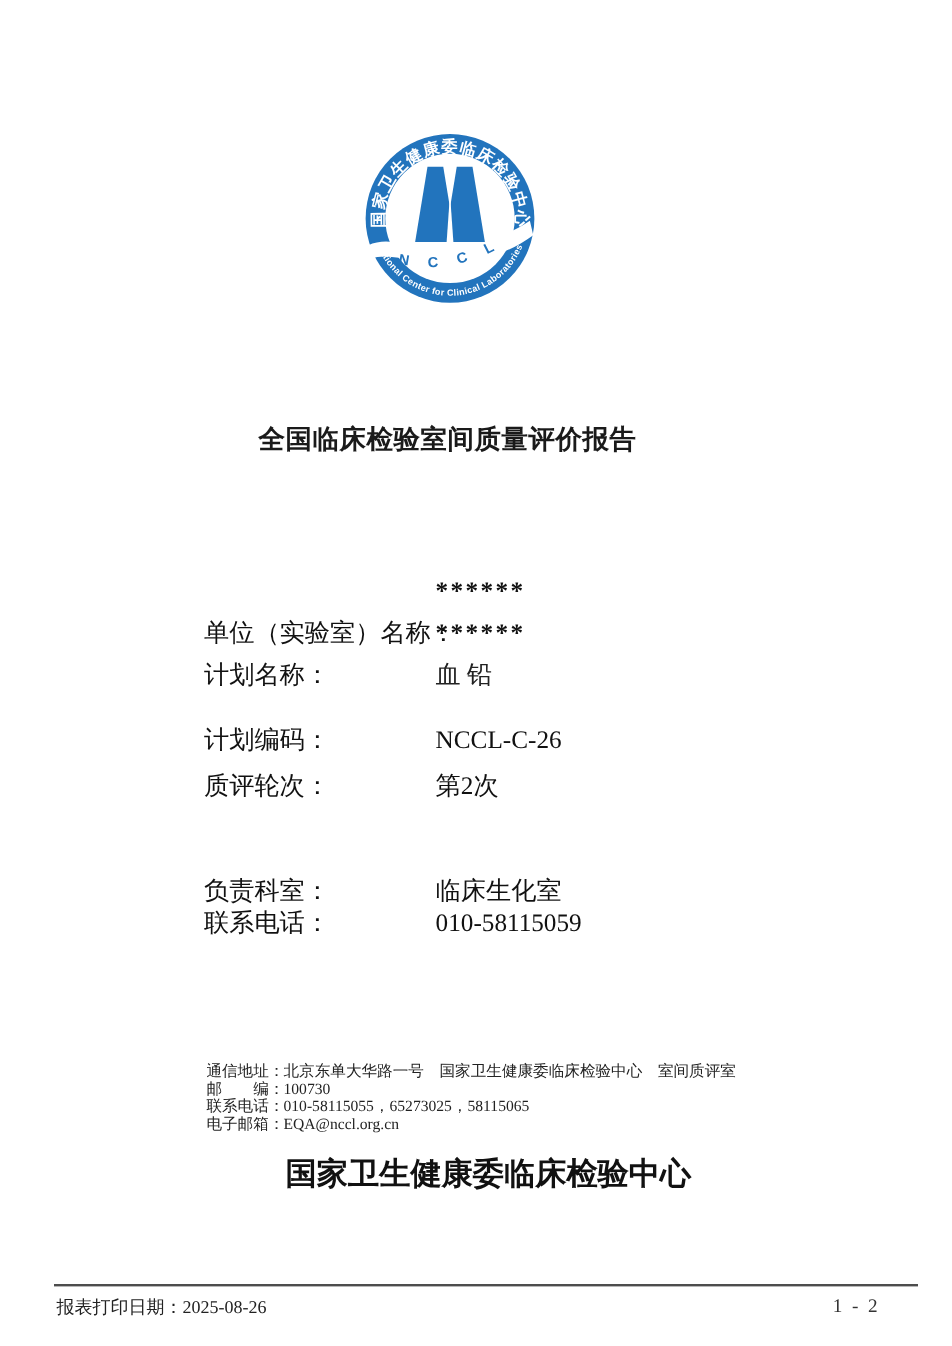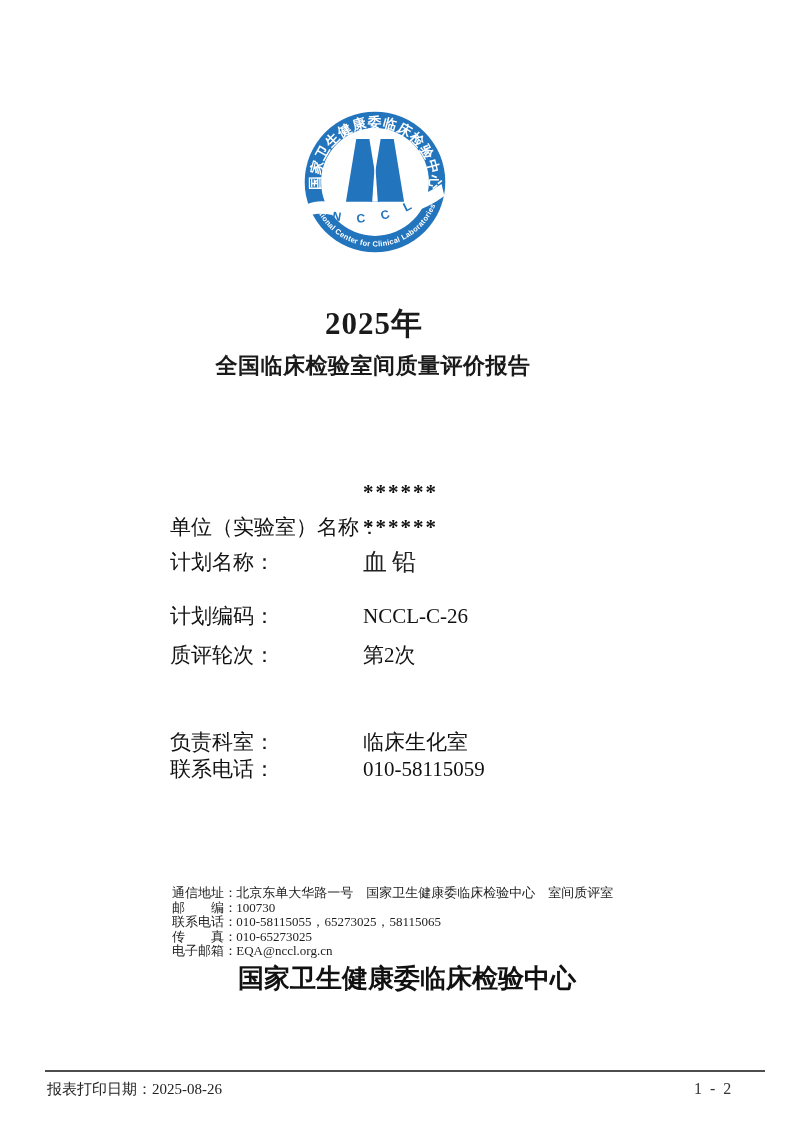--- a/index.html
+++ b/index.html
@@ -24,21 +24,21 @@
     font-family:"Liberation Sans","DejaVu Sans",sans-serif;
   }
 
   
   .form-row {
     position:absolute; left:170px; font-size:21px; line-height:28px;
     white-space:nowrap; color:#111;
   }
   .form-row .v { position:absolute; left:193px; top:0; white-space:nowrap; }
   .v-stars { font-weight:bold; letter-spacing:2px; }
-  .v-kai { font-size:24px; letter-spacing:5px; color:#222; }
+  .v-kai { font-size:21px; letter-spacing:5px; color:#222; }
 
   
   .contact {
     position:absolute; left:172px; top:886px; font-size:13px; line-height:14.5px; color:#222;
   }
   .contact-row { white-space:nowrap; }
   .contact-row .cl { display:inline-block; width:61px; }
 
   .org-title {
     position:absolute; left:407px; top:961px; transform:translateX(-50%);
@@ -72,21 +72,20 @@
       <textPath href="#arcTop" startOffset="50%" text-anchor="middle">国家卫生健康委临床检验中心</textPath>
     </text>
     <text font-size="8" font-weight="bold" fill="#ffffff" letter-spacing="0.3" font-family="Liberation Sans, sans-serif">
       <textPath href="#arcBottom" startOffset="50%" text-anchor="middle">National Center for Clinical Laboratories</textPath>
     </text>
     <text font-size="13" font-weight="bold" fill="#2274bd" letter-spacing="7" font-family="Liberation Sans, sans-serif">
       <textPath href="#arcBand" startOffset="50%" text-anchor="middle">N C C L</textPath>
     </text>
   </svg>
 
-  <div class="title-year">2025年</div>
   <div class="title-main">全国临床检验室间质量评价报告</div>
 
   <div class="form-row" style="top:478px">
     <span class="v v-stars">******</span>
   </div>
   <div class="form-row" style="top:513px">
     <span>单位（实验室）名称：</span>
     <span class="v v-stars">******</span>
   </div>
   <div class="form-row" style="top:548px">
@@ -117,24 +116,20 @@
     </div>
     <div class="contact-row">
       <span class="cl">邮　　编：</span>
       <span>100730</span>
     </div>
     <div class="contact-row">
       <span class="cl">联系电话：</span>
       <span>010-58115055，65273025，58115065</span>
     </div>
     <div class="contact-row">
-      <span class="cl">传　　真：</span>
-      <span>010-65273025</span>
-    </div>
-    <div class="contact-row">
       <span class="cl">电子邮箱：</span>
       <span>EQA@nccl.org.cn</span>
     </div>
   </div>
 
   <div class="org-title">国家卫生健康委临床检验中心</div>
 
   <div class="rule"></div>
   <div class="print-date">
     <span>报表打印日期：</span><span>2025-08-26</span>

